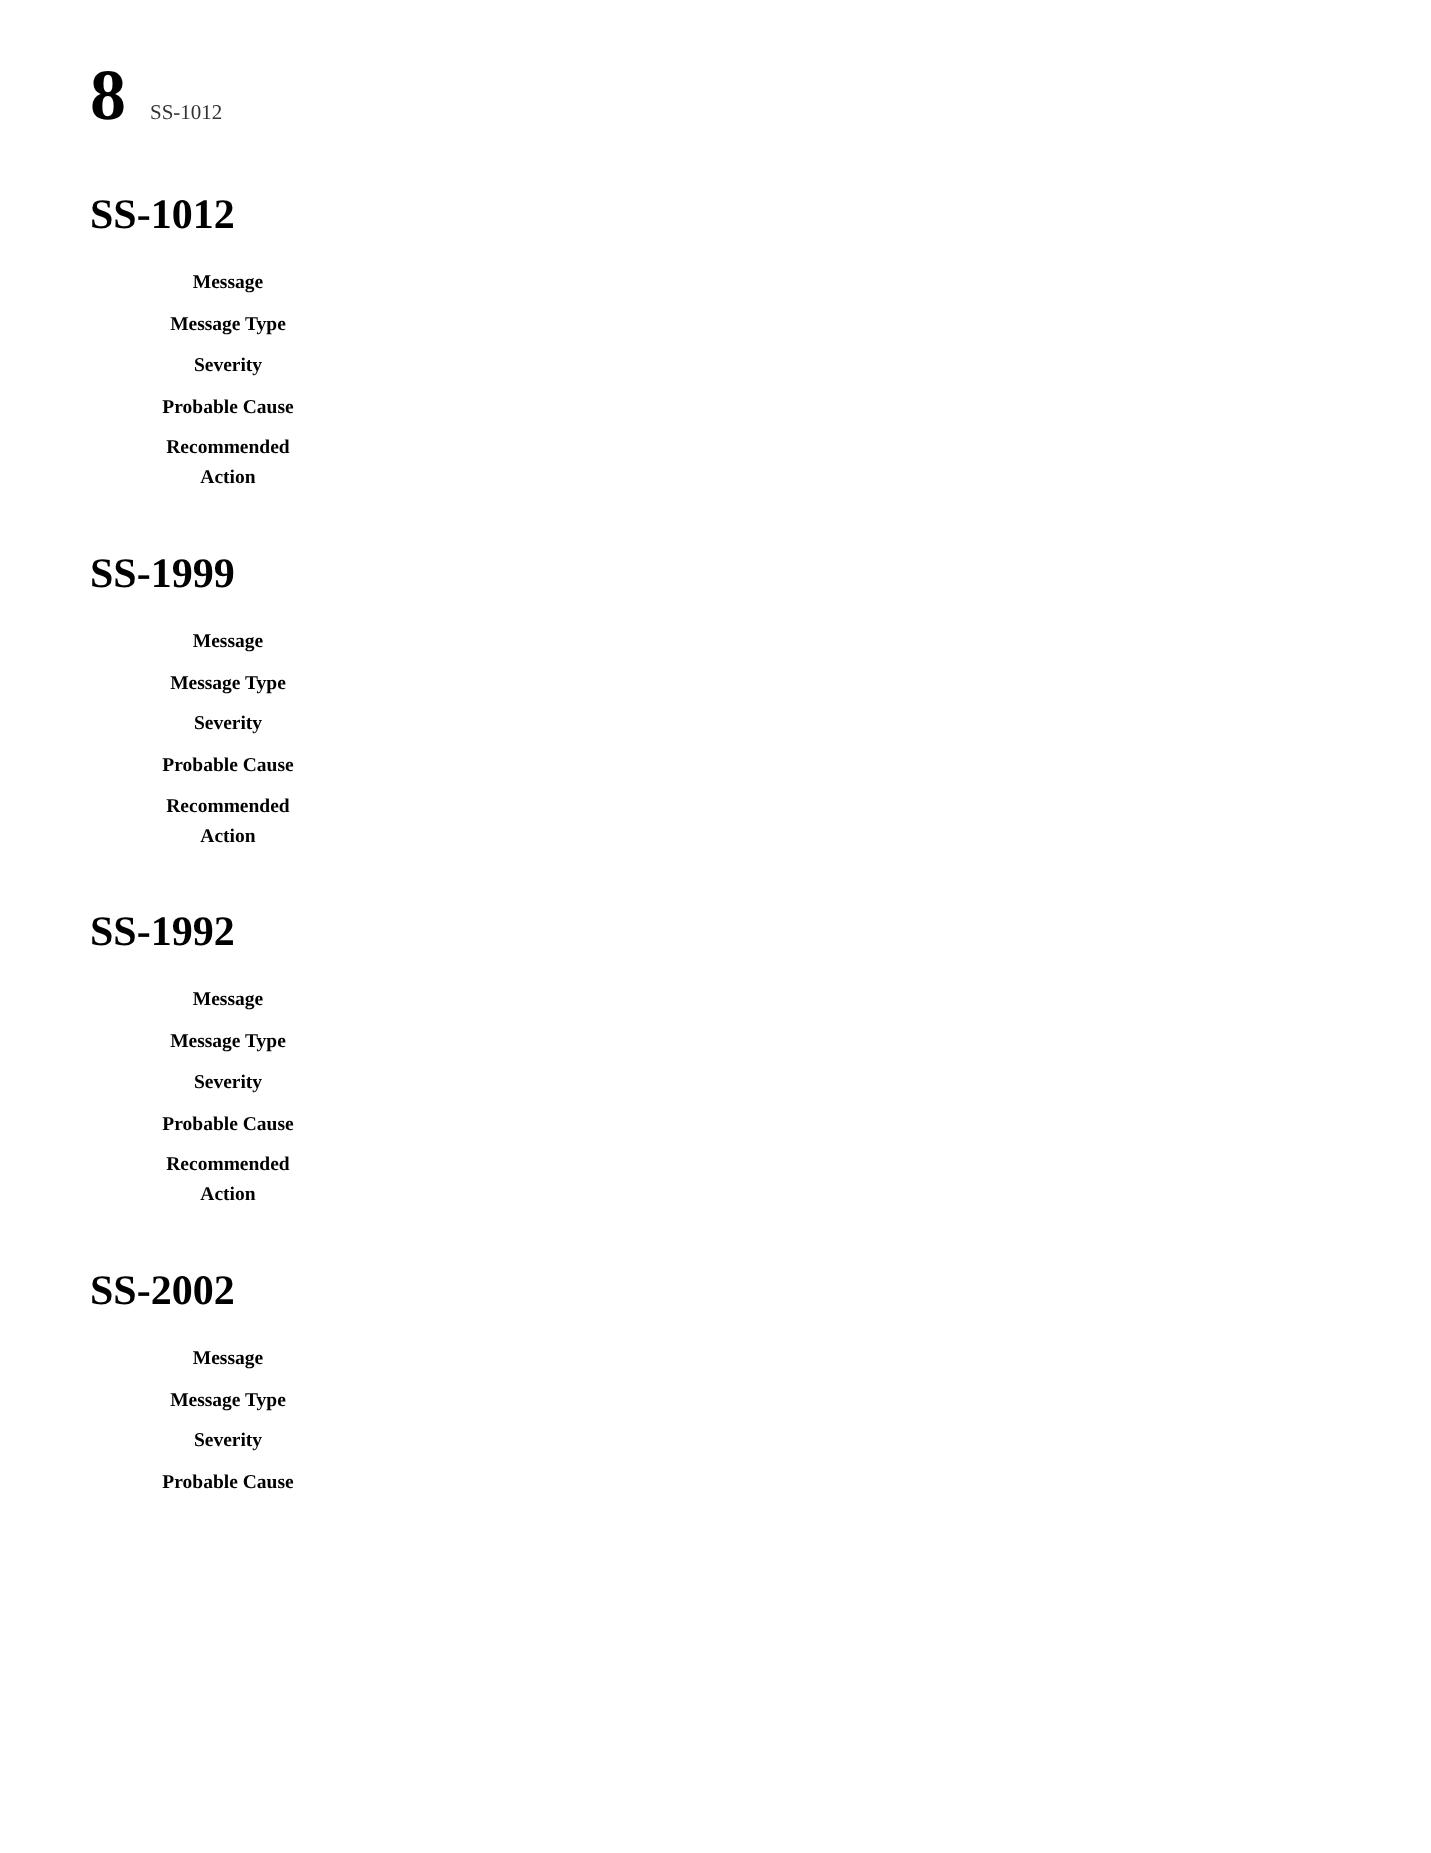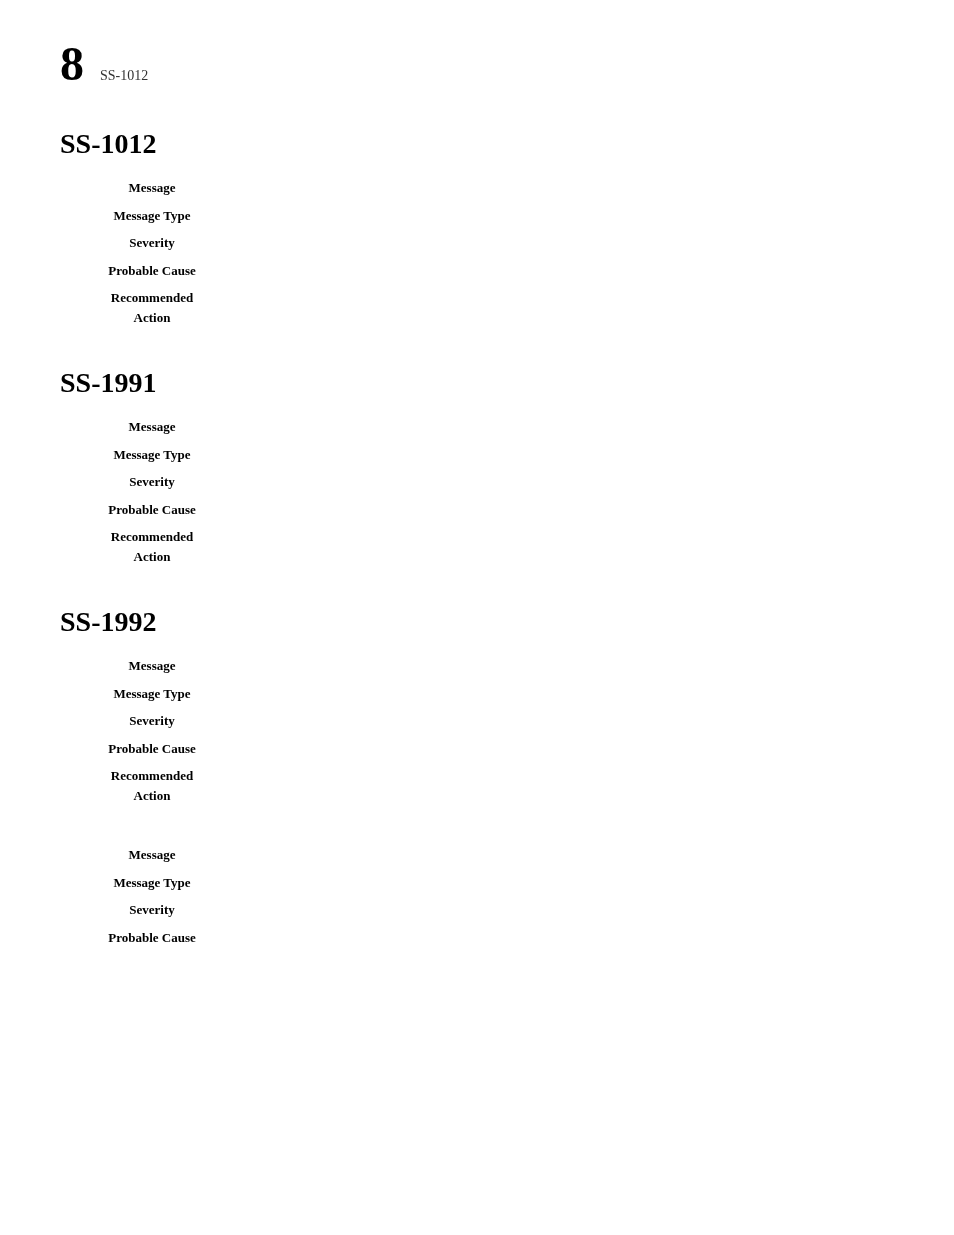--- a/index.html
+++ b/index.html
@@ -94,21 +94,21 @@
       <div class="field-row">
         <div class="field-label">Probable Cause</div>
         <div class="field-value"></div>
       </div>
       <div class="field-row">
         <div class="field-label">Recommended<br>Action</div>
         <div class="field-value"></div>
       </div>
     </div>
     <div class="section">
-      <div class="section-title">SS-1991</div>
+      <div class="section-title">SS-1999</div>
       <div class="field-row">
         <div class="field-label">Message</div>
         <div class="field-value"></div>
       </div>
       <div class="field-row">
         <div class="field-label">Message Type</div>
         <div class="field-value"></div>
       </div>
       <div class="field-row">
         <div class="field-label">Severity</div>
@@ -140,20 +140,21 @@
       <div class="field-row">
         <div class="field-label">Probable Cause</div>
         <div class="field-value"></div>
       </div>
       <div class="field-row">
         <div class="field-label">Recommended<br>Action</div>
         <div class="field-value"></div>
       </div>
     </div>
     <div class="section">
+      <div class="section-title">SS-2002</div>
       <div class="field-row">
         <div class="field-label">Message</div>
         <div class="field-value"></div>
       </div>
       <div class="field-row">
         <div class="field-label">Message Type</div>
         <div class="field-value"></div>
       </div>
       <div class="field-row">
         <div class="field-label">Severity</div>

